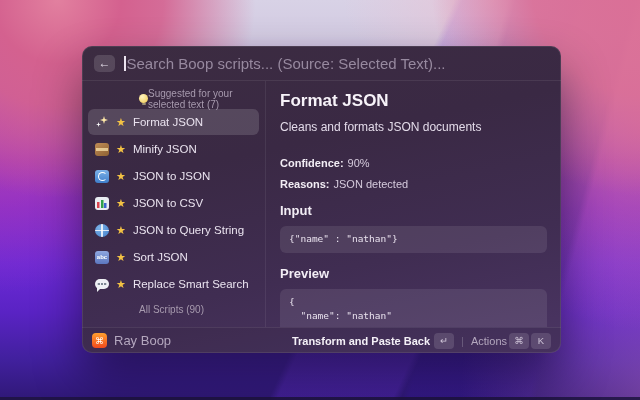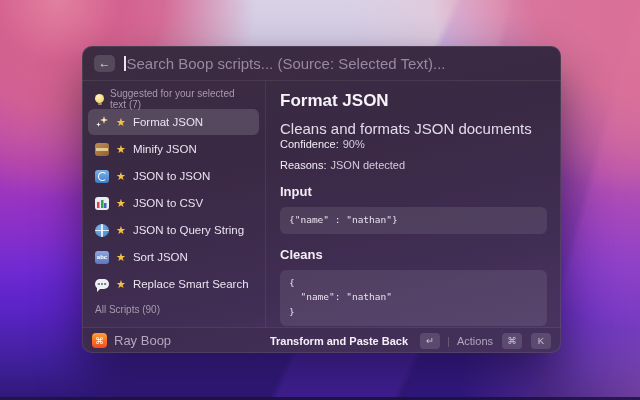--- a/index.html
+++ b/index.html
@@ -39,22 +39,22 @@
   .caret { width:1.5px; height:15px; background:#ece4f0; margin-right:1px; flex:0 0 1.5px; }
   .search-input { flex:1; background:transparent; border:none; outline:none;
     font-family:"Liberation Sans", sans-serif; font-size:15px; color:#ece4f0; }
   .search-input::placeholder { color:#97899f; opacity:1; }
 
   
   .content { flex:1; display:flex; min-height:0; }
   .sidebar { width:183px; flex:0 0 183px; padding:5px 6px; overflow:hidden; }
   .vdivider { width:1px; flex:0 0 1px; background:rgba(255,255,255,0.07); }
 
-  .section-header { height:21px; display:flex; align-items:center; gap:6px;
-    padding:0 7px; color:#a79aae; font-size:10px; margin-top:2px; }
+  .section-header { height:21px; display:flex; align-items:center; gap:0;
+    padding:0 7px; color:#a79aae; font-size:10px; margin-top:2px;margin-left:44px; }
   .row { height:26px; display:flex; align-items:center; gap:7px; padding:0 7px;
     border-radius:6px; margin-bottom:1px; cursor:pointer; }
   .row.selected { background:rgba(255,255,255,0.14); }
   .row-label { color:#eae3ef; font-size:11.5px; font-weight:500; white-space:nowrap; }
   .star { color:#f3c244; font-size:11px; line-height:1; flex:0 0 auto; }
 
   
   .icon { width:14px; height:14px; flex:0 0 14px; position:relative;
     display:flex; align-items:center; justify-content:center; }
   .bulb { width:9px; height:9px; border-radius:50%;
@@ -89,44 +89,44 @@
     background-image:
       radial-gradient(circle at 27% 50%, #7d8794 1px, transparent 1.5px),
       radial-gradient(circle at 50% 50%, #7d8794 1px, transparent 1.5px),
       radial-gradient(circle at 73% 50%, #7d8794 1px, transparent 1.5px); }
   .speech::after { content:""; position:absolute; left:2px; bottom:-2.5px;
     border:3px solid transparent; border-top-color:#eef0f4; border-left-color:#eef0f4; }
 
   
   .detail { flex:1; padding:10px 14px; overflow:hidden; }
   .detail-title { color:#f7f3f9; font-size:17px; font-weight:bold; margin-bottom:9px; }
-  .detail-desc { color:#e3dbe9; font-size:15px; margin-bottom:1px; }
+  .detail-desc { color:#e3dbe9; font-size:12px; margin-bottom:23px; }
   .meta { font-size:11px; margin-bottom:9px; color:#d6cbdd; }
-  .meta b { color:#f2edf5; font-weight:normal; }
+  .meta b { color:#f2edf5; font-weight:bold; }
   .meta span { margin-left:4px;margin-top:45px; }
   .sec-h { color:#f2edf5; font-size:13px; font-weight:bold; margin:13px 0 8px; }
   .code { background:rgba(255,255,255,0.09); border-radius:6px; padding:6px 9px;
     font-family:"DejaVu Sans Mono", monospace; font-size:9.5px; line-height:1.55;
     color:#e9e2ee; white-space:pre; overflow:hidden; }
 
   
   .footer { height:26px; flex:0 0 26px; border-top:1px solid rgba(255,255,255,0.08);
     display:flex; align-items:center; gap:7px; padding:0 10px; background:rgba(0,0,0,0.06); }
   .app-icon { width:15px; height:15px; border-radius:4px; flex:0 0 15px;
     background:linear-gradient(180deg, #ff9f2e, #f2491d);
     color:#fff; font-size:9px; display:flex; align-items:center; justify-content:center; }
   .app-name { color:#b4a7be; font-size:13px; }
   .f-spacer { flex:1; }
-  .primary-action { display:flex; align-items:center; gap:12px; cursor:pointer; }
+  .primary-action { display:flex; align-items:center; gap:4px; cursor:pointer; }
   .primary-label { color:#f4f0f7; font-size:11px; font-weight:600; }
   .keycap { min-width:20px; height:16px; padding:0 4px; border-radius:4px;
     background:rgba(255,255,255,0.13); color:#cdc2d6; font-size:9.5px;
     display:flex; align-items:center; justify-content:center; }
   .fsep { color:rgba(255,255,255,0.22); font-size:11px; }
-  .actions-btn { display:flex; align-items:center; gap:9px; cursor:pointer; }
+  .actions-btn { display:flex; align-items:center; gap:2px; cursor:pointer; }
   .actions-label { color:#b4a7be; font-size:11px; }
 </style>
 </head>
 <body>
 
 <div class="wallpaper"></div>
 <div class="bottom-strip"></div>
 
 <div class="window">
 
@@ -208,21 +208,21 @@
       <div class="detail-title">Format JSON</div>
       <div class="detail-desc">Cleans and formats JSON documents</div>
       <div class="meta">
         <b>Confidence:</b><span>90%</span>
       </div>
       <div class="meta">
         <b>Reasons:</b><span>JSON detected</span>
       </div>
       <div class="sec-h">Input</div>
       <div class="code">{"name" : "nathan"}</div>
-      <div class="sec-h">Cleans</div>
+      <div class="sec-h">Preview</div>
       <div class="code">{
   "name": "nathan"
 }</div>
     </div>
 
   </div>
 
   <div class="footer">
     <div class="app-icon">
       <span>⌘</span>

